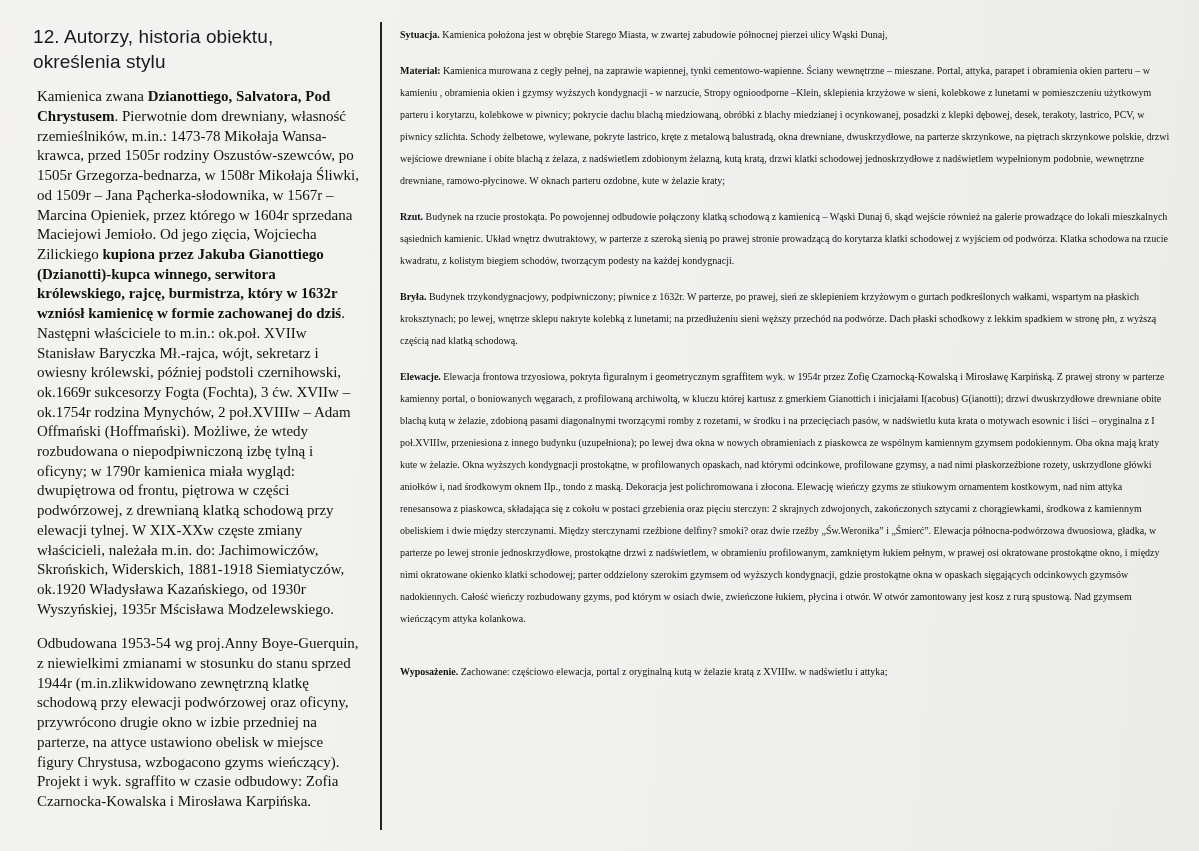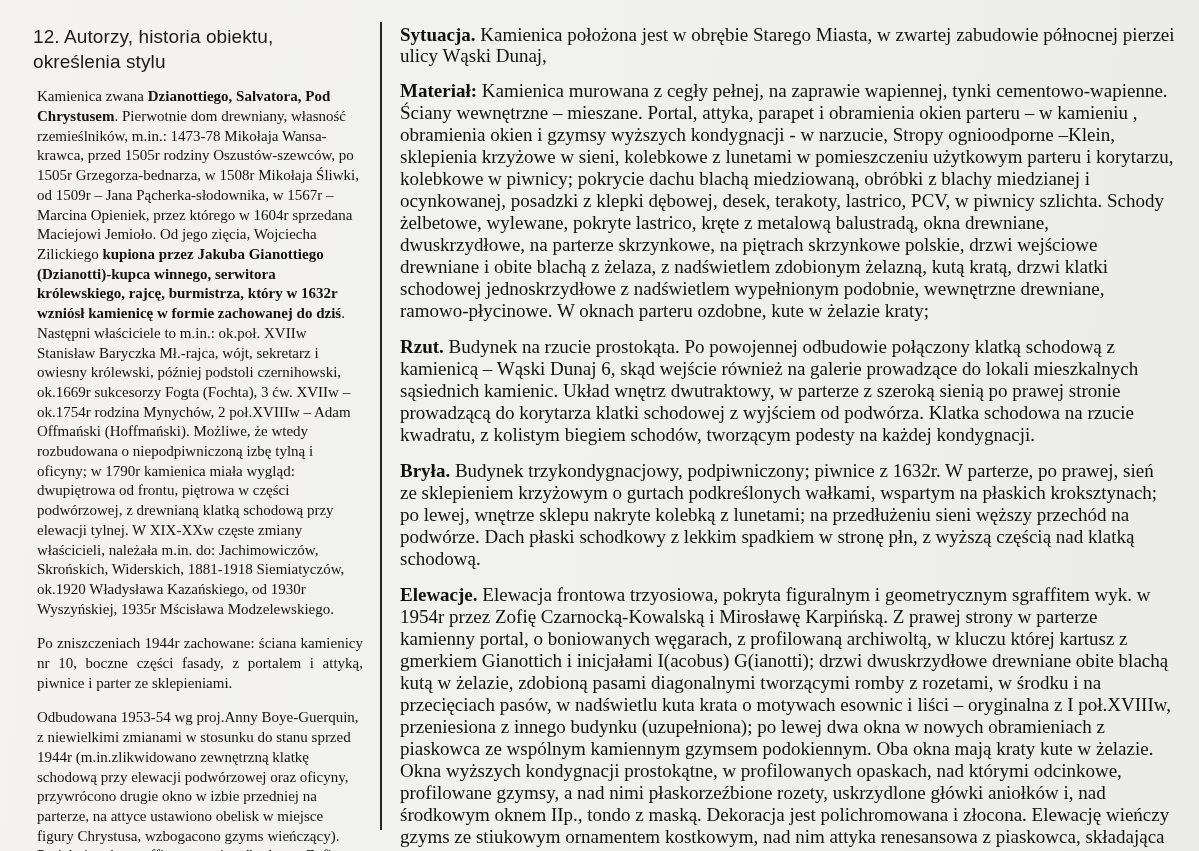--- a/index.html
+++ b/index.html
@@ -64,21 +64,21 @@
   }
   .para-left.justify {
     text-align: justify;
   }
   .para-left b {
     font-weight: bold;
   }
 
   
   .para-right {
-    font-size: 19px;
+    font-size: 10px;
     line-height: 20.6px;
     margin: 0 0 14px 0;
     text-align: left;
     color: #111110;
   }
   .para-right .lead {
     font-weight: bold;
   }
   .para-right.loose {
     margin-bottom: 32px;
@@ -91,21 +91,20 @@
 <body>
 
 <div class="page">
 
   <div class="divider"></div>
 
   <div class="col-left">
     <div class="section-header">12. Autorzy, historia obiektu, określenia stylu</div>
 
     <p class="para-left"><span>Kamienica zwana </span><b>Dzianottiego, Salvatora, Pod Chrystusem</b><span>. Pierwotnie dom drewniany, własność rzemieślników, m.in.: 1473-78 Mikołaja Wansa-krawca, przed 1505r rodziny Oszustów-szewców, po 1505r Grzegorza-bednarza, w 1508r Mikołaja Śliwki, od 1509r – Jana Pącherka-słodownika, w 1567r – Marcina Opieniek, przez którego w 1604r sprzedana Maciejowi Jemioło. Od jego zięcia, Wojciecha Zilickiego </span><b>kupiona przez Jakuba Gianottiego (Dzianotti)-kupca winnego, serwitora królewskiego, rajcę, burmistrza, który w 1632r wzniósł kamienicę w formie zachowanej do dziś</b><span>. Następni właściciele to m.in.: ok.poł. XVIIw Stanisław Baryczka Mł.-rajca, wójt, sekretarz i owiesny królewski, później podstoli czernihowski, ok.1669r sukcesorzy Fogta (Fochta), 3 ćw. XVIIw – ok.1754r rodzina Mynychów, 2 poł.XVIIIw – Adam  Offmański (Hoffmański). Możliwe, że wtedy rozbudowana o niepodpiwniczoną izbę tylną i oficyny; w 1790r kamienica miała wygląd: dwupiętrowa od frontu, piętrowa w części podwórzowej, z drewnianą klatką schodową przy elewacji tylnej. W XIX-XXw częste zmiany właścicieli, należała m.in. do: Jachimowiczów, Skrońskich, Widerskich, 1881-1918 Siemiatyczów, ok.1920 Władysława Kazańskiego, od 1930r Wyszyńskiej, 1935r Mścisława Modzelewskiego.</span></p>
-    <p class="para-left justify"><span>Po zniszczeniach 1944r zachowane: ściana kamienicy nr 10, boczne części fasady, z portalem i attyką, piwnice i parter ze sklepieniami.</span></p>
     <p class="para-left"><span>Odbudowana 1953-54 wg proj.Anny Boye-Guerquin, z niewielkimi zmianami w stosunku do stanu sprzed 1944r (m.in.zlikwidowano zewnętrzną klatkę schodową przy elewacji podwórzowej oraz oficyny, przywrócono drugie okno w izbie przedniej na parterze, na attyce ustawiono obelisk w miejsce figury Chrystusa, wzbogacono gzyms wieńczący). Projekt i wyk. sgraffito w czasie odbudowy: Zofia Czarnocka-Kowalska i Mirosława Karpińska.</span></p>
   </div>
 
   <div class="col-right">
 
     <p class="para-right"><span class="lead">Sytuacja.</span><span> Kamienica położona jest w obrębie Starego Miasta, w zwartej zabudowie północnej pierzei ulicy Wąski Dunaj,</span></p>
     <p class="para-right compact"><span class="lead">Materiał:</span><span> Kamienica murowana z cegły pełnej, na zaprawie wapiennej, tynki cementowo-wapienne. Ściany wewnętrzne – mieszane. Portal, attyka, parapet i obramienia okien parteru – w kamieniu , obramienia okien i gzymsy wyższych kondygnacji - w narzucie, Stropy ognioodporne –Klein, sklepienia krzyżowe w sieni, kolebkowe z lunetami w pomieszczeniu użytkowym parteru i korytarzu, kolebkowe w piwnicy; pokrycie dachu blachą miedziowaną, obróbki z blachy miedzianej i ocynkowanej, posadzki z klepki dębowej, desek, terakoty, lastrico, PCV, w piwnicy szlichta. Schody żelbetowe, wylewane, pokryte lastrico, kręte z metalową balustradą, okna drewniane, dwuskrzydłowe, na parterze skrzynkowe, na piętrach skrzynkowe polskie, drzwi wejściowe drewniane i obite blachą z żelaza, z nadświetlem zdobionym żelazną, kutą kratą, drzwi klatki schodowej jednoskrzydłowe z nadświetlem wypełnionym podobnie, wewnętrzne drewniane, ramowo-płycinowe. W oknach parteru ozdobne, kute w  żelazie kraty;</span></p>
     <p class="para-right compact"><span class="lead">Rzut.</span><span> Budynek na rzucie prostokąta. Po powojennej odbudowie połączony klatką schodową z kamienicą – Wąski Dunaj 6, skąd wejście również na galerie prowadzące do lokali mieszkalnych sąsiednich kamienic. Układ wnętrz dwutraktowy, w parterze z szeroką sienią po prawej stronie prowadzącą do korytarza klatki schodowej z wyjściem od podwórza. Klatka schodowa na rzucie kwadratu, z kolistym biegiem schodów, tworzącym  podesty na każdej kondygnacji.</span></p>
     <p class="para-right compact"><span class="lead">Bryła.</span><span> Budynek trzykondygnacjowy, podpiwniczony; piwnice z 1632r. W parterze, po prawej, sień ze sklepieniem krzyżowym o gurtach podkreślonych wałkami, wspartym na płaskich kroksztynach; po lewej, wnętrze sklepu nakryte kolebką z lunetami; na przedłużeniu sieni węższy przechód na podwórze. Dach płaski schodkowy z lekkim spadkiem w stronę płn, z wyższą częścią nad klatką schodową.</span></p>
     <p class="para-right compact loose"><span class="lead">Elewacje.</span><span> Elewacja frontowa trzyosiowa, pokryta figuralnym i geometrycznym sgraffitem wyk. w 1954r przez Zofię Czarnocką-Kowalską i Mirosławę Karpińską. Z prawej strony w parterze kamienny portal, o boniowanych węgarach, z profilowaną archiwoltą, w kluczu której kartusz z gmerkiem Gianottich i inicjałami I(acobus) G(ianotti); drzwi dwuskrzydłowe drewniane obite blachą  kutą w żelazie, zdobioną pasami diagonalnymi tworzącymi romby z rozetami, w środku i na przecięciach pasów, w nadświetlu kuta krata o motywach esownic i liści – oryginalna z I poł.XVIIIw, przeniesiona z innego budynku (uzupełniona); po lewej dwa okna w nowych obramieniach z piaskowca ze wspólnym kamiennym gzymsem podokiennym. Oba okna mają kraty kute w żelazie. Okna wyższych kondygnacji prostokątne, w profilowanych opaskach, nad którymi odcinkowe, profilowane gzymsy, a nad nimi płaskorzeźbione rozety, uskrzydlone główki aniołków i, nad środkowym oknem IIp., tondo z maską. Dekoracja jest polichromowana i złocona. Elewację wieńczy gzyms ze stiukowym ornamentem kostkowym, nad nim attyka renesansowa z piaskowca, składająca się z cokołu w postaci grzebienia oraz pięciu sterczyn: 2 skrajnych zdwojonych, zakończonych sztycami z chorągiewkami, środkowa z kamiennym obeliskiem i dwie między sterczynami. Między sterczynami rzeźbione delfiny? smoki? oraz dwie rzeźby „Św.Weronika” i „Śmierć”. Elewacja północna-podwórzowa dwuosiowa, gładka, w parterze po lewej stronie jednoskrzydłowe, prostokątne drzwi z nadświetlem, w obramieniu profilowanym,  zamkniętym łukiem pełnym, w prawej osi okratowane prostokątne okno, i między nimi okratowane okienko klatki schodowej; parter oddzielony szerokim gzymsem od wyższych kondygnacji, gdzie prostokątne okna w opaskach sięgających odcinkowych gzymsów nadokiennych. Całość wieńczy rozbudowany gzyms, pod którym w osiach dwie, zwieńczone łukiem, płycina i otwór. W otwór zamontowany jest kosz z rurą spustową. Nad gzymsem wieńczącym attyka kolankowa.</span></p>

